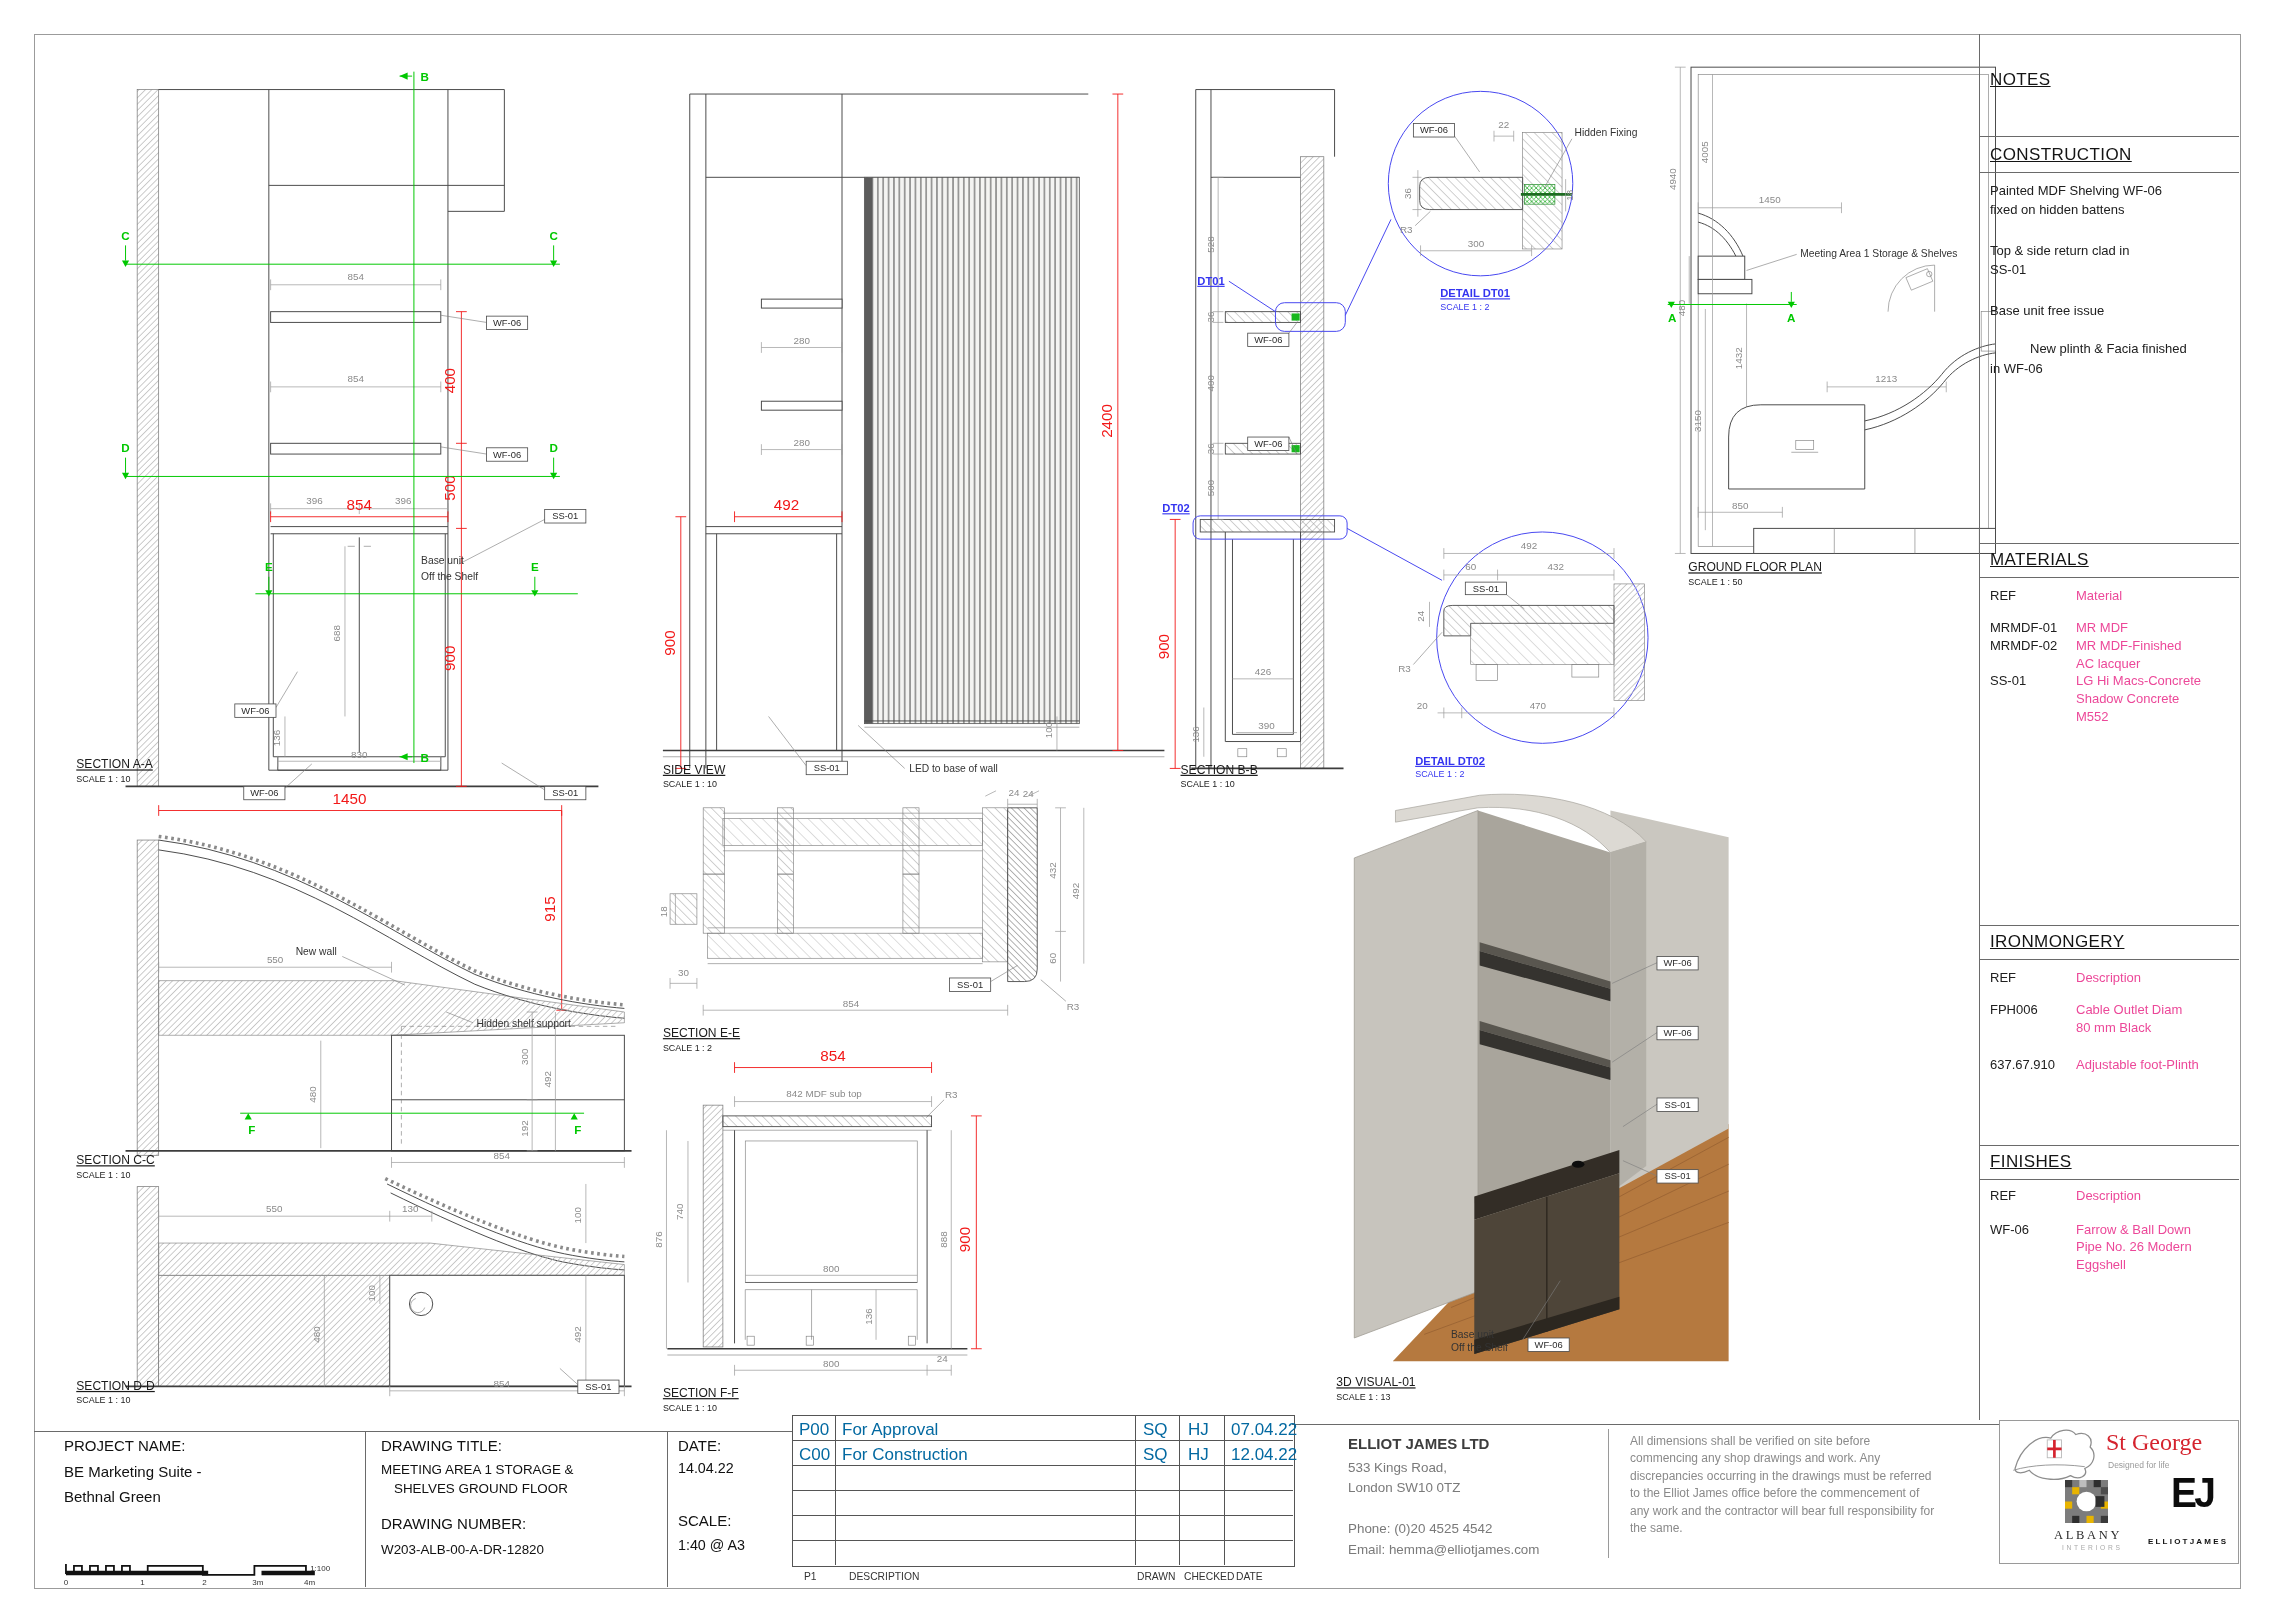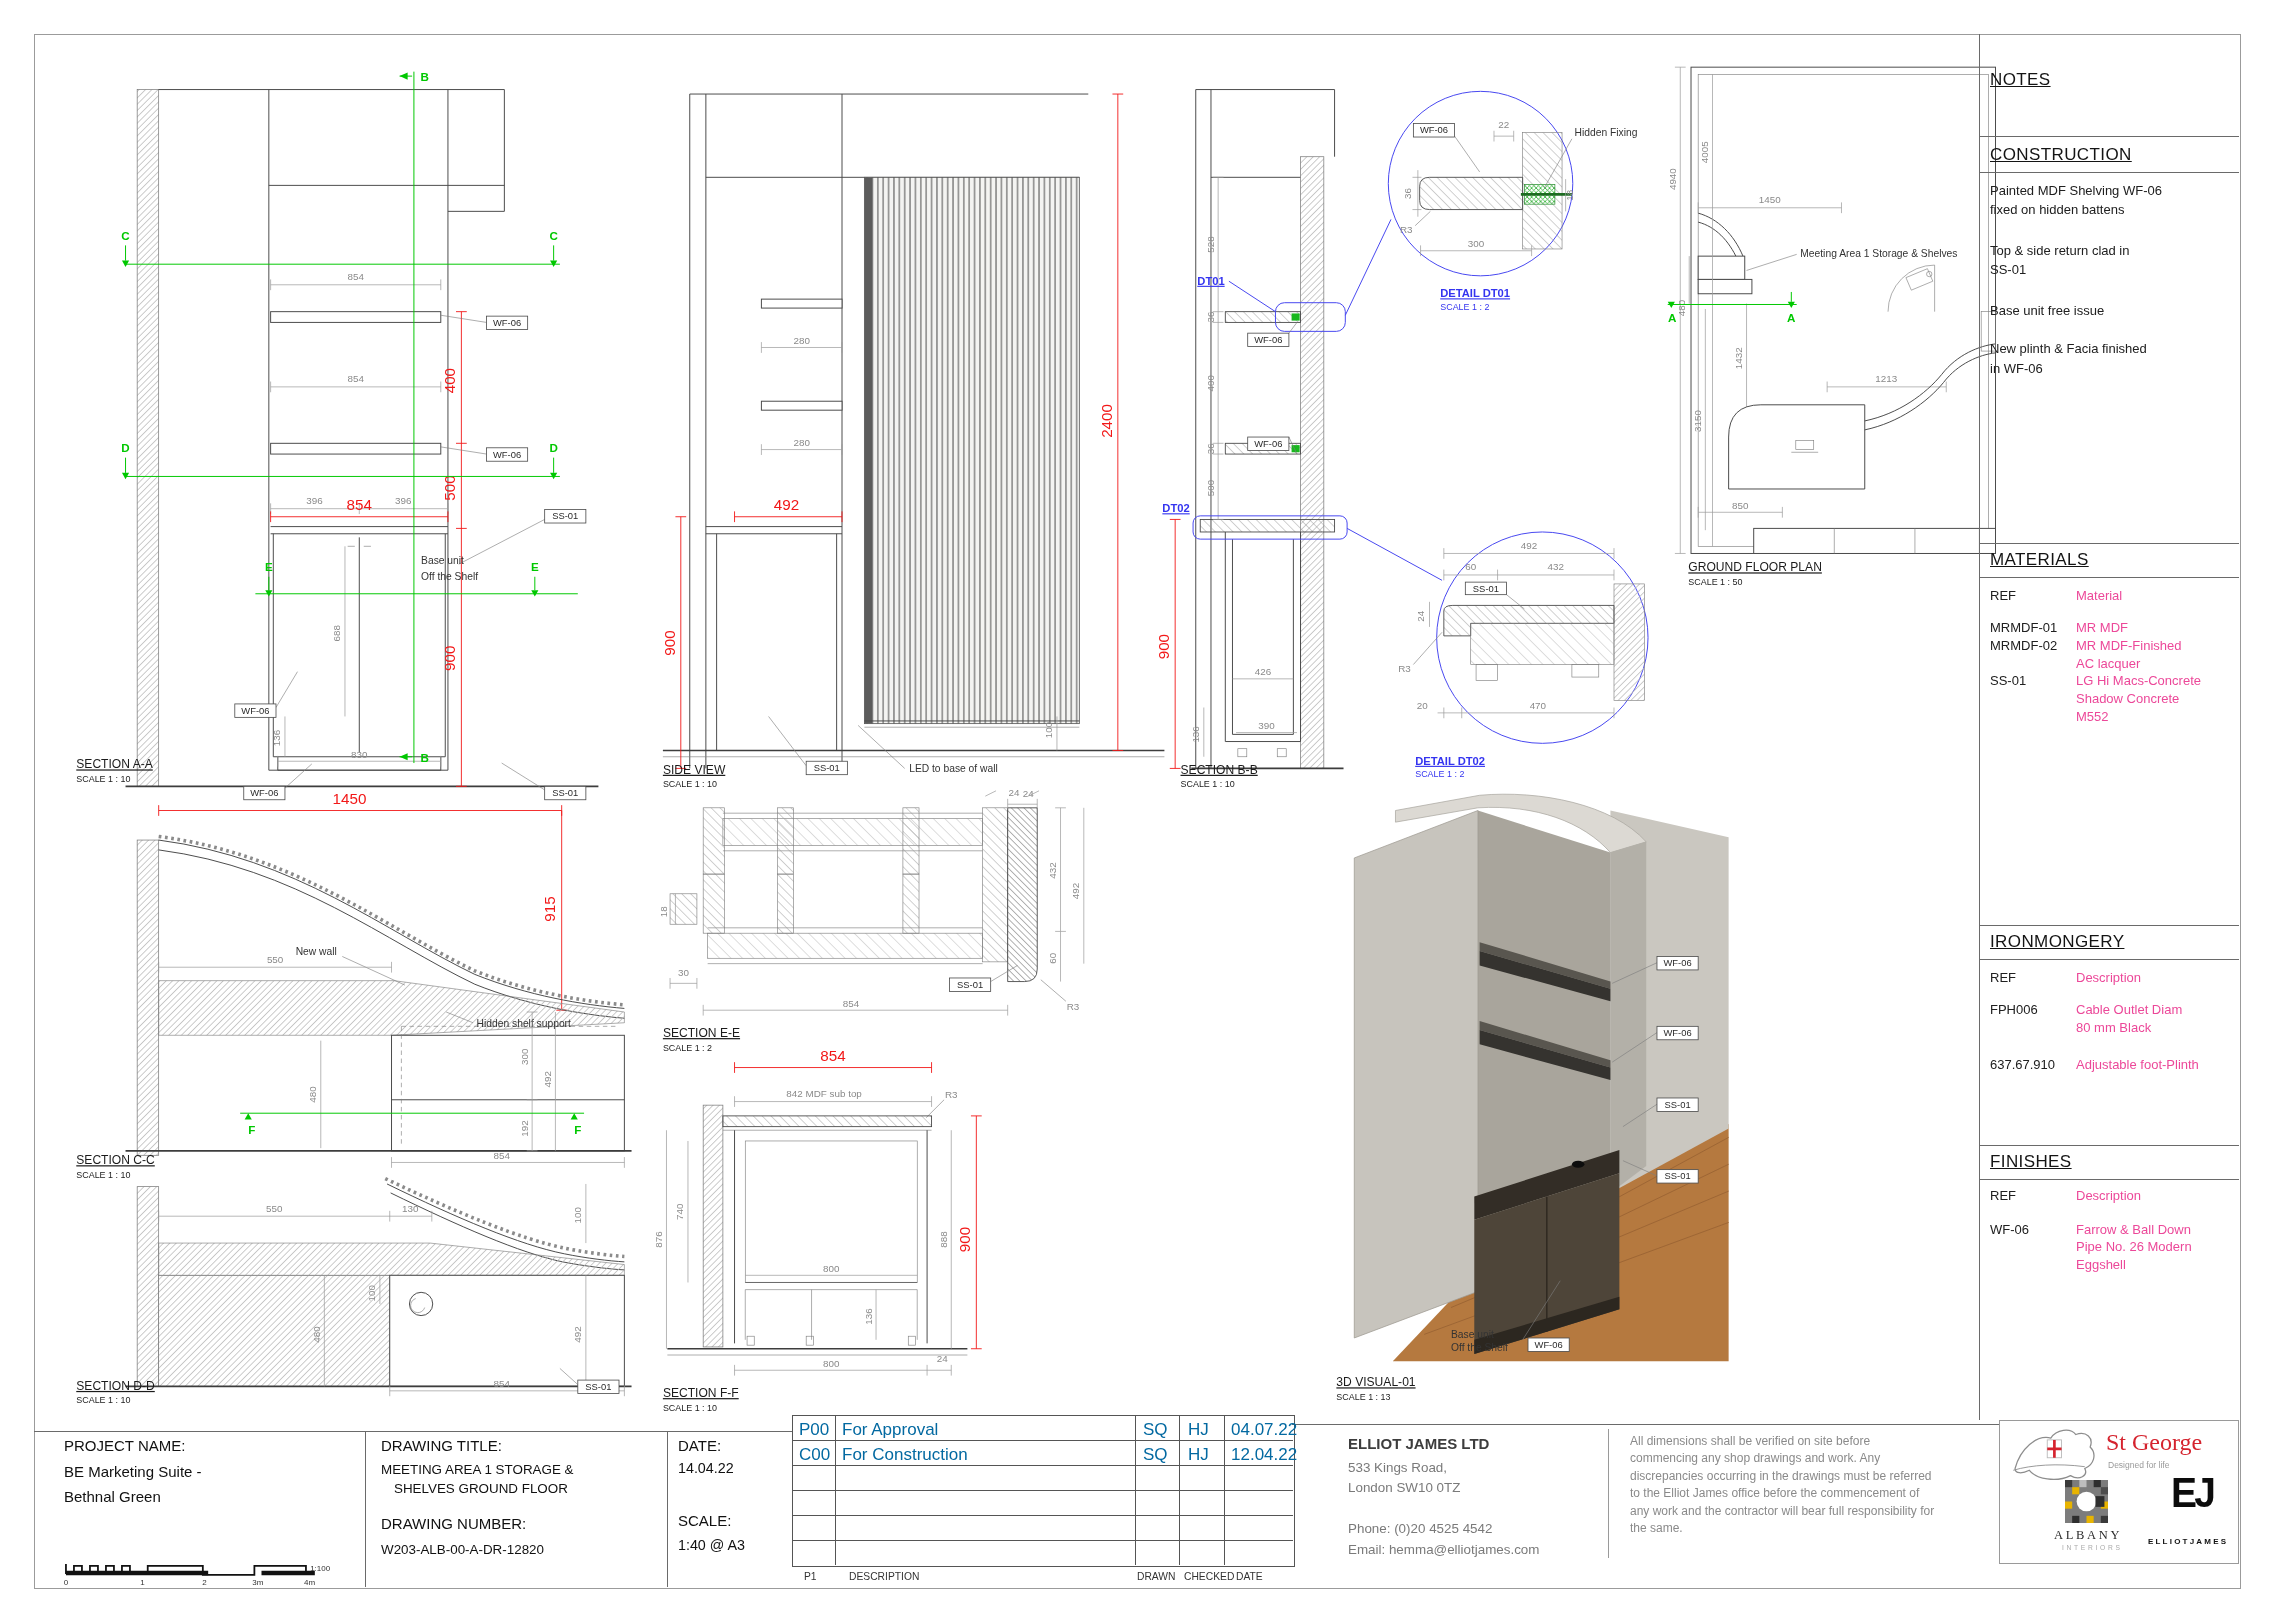--- a/index.html
+++ b/index.html
@@ -501,21 +501,21 @@
     <div class="vline" style="left:1979px;top:34px;height:1386px;background:#6a6a6a;"></div>
     <div class="p-head" style="top:70px;">NOTES</div>
     <div class="hline" style="left:1979px;top:136px;width:260px;background:#6a6a6a;"></div>
     <div class="p-head" style="top:145px;">CONSTRUCTION</div>
     <div class="hline" style="left:1979px;top:172px;width:260px;background:#6a6a6a;"></div>
     <div class="p-note" style="top:183px;">Painted MDF Shelving WF-06</div>
     <div class="p-note" style="top:202px;">fixed on hidden battens</div>
     <div class="p-note" style="top:243px;">Top &amp; side return clad in</div>
     <div class="p-note" style="top:262px;">SS-01</div>
     <div class="p-note" style="top:303px;">Base unit free issue</div>
-    <div class="p-note" style="top:341px;">New plinth &amp; Facia finished</div>
+    <div class="p-note" style="top:341px;padding-left:40px;">New plinth &amp; Facia finished</div>
     <div class="p-note" style="top:361px;">in WF-06</div>
 
     <div class="hline" style="left:1979px;top:543px;width:260px;background:#6a6a6a;"></div>
     <div class="p-head" style="top:550px;">MATERIALS</div>
     <div class="hline" style="left:1979px;top:577px;width:260px;background:#6a6a6a;"></div>
     <div class="p-ref" style="top:588px;">REF</div>
     <div class="p-desc" style="top:588px;">Material</div>
     <div class="p-ref" style="top:620px;">MRMDF-01</div>
     <div class="p-desc" style="top:620px;">MR MDF</div>
     <div class="p-ref" style="top:638px;">MRMDF-02</div>
@@ -588,21 +588,21 @@
     <div class="hline" style="left:792px;top:1515px;width:501px;"></div>
     <div class="hline" style="left:792px;top:1540px;width:501px;"></div>
     <div class="vline" style="left:835px;top:1415px;height:150px;"></div>
     <div class="vline" style="left:1135px;top:1415px;height:150px;"></div>
     <div class="vline" style="left:1179px;top:1415px;height:150px;"></div>
     <div class="vline" style="left:1224px;top:1415px;height:150px;"></div>
     <div class="rt-cell" style="left:799px;top:1420px;">P00</div>
     <div class="rt-cell" style="left:842px;top:1420px;">For Approval</div>
     <div class="rt-cell" style="left:1143px;top:1420px;">SQ</div>
     <div class="rt-cell" style="left:1188px;top:1420px;">HJ</div>
-    <div class="rt-cell" style="left:1231px;top:1420px;">04.07.22</div>
+    <div class="rt-cell" style="left:1231px;top:1420px;">07.04.22</div>
     <div class="rt-cell" style="left:799px;top:1445px;">C00</div>
     <div class="rt-cell" style="left:842px;top:1445px;">For Construction</div>
     <div class="rt-cell" style="left:1143px;top:1445px;">SQ</div>
     <div class="rt-cell" style="left:1188px;top:1445px;">HJ</div>
     <div class="rt-cell" style="left:1231px;top:1445px;">12.04.22</div>
     <div class="rt-foot" style="left:804px;top:1571px;">P1</div>
     <div class="rt-foot" style="left:849px;top:1571px;">DESCRIPTION</div>
     <div class="rt-foot" style="left:1137px;top:1571px;">DRAWN</div>
     <div class="rt-foot" style="left:1184px;top:1571px;">CHECKED</div>
     <div class="rt-foot" style="left:1236px;top:1571px;">DATE</div>

